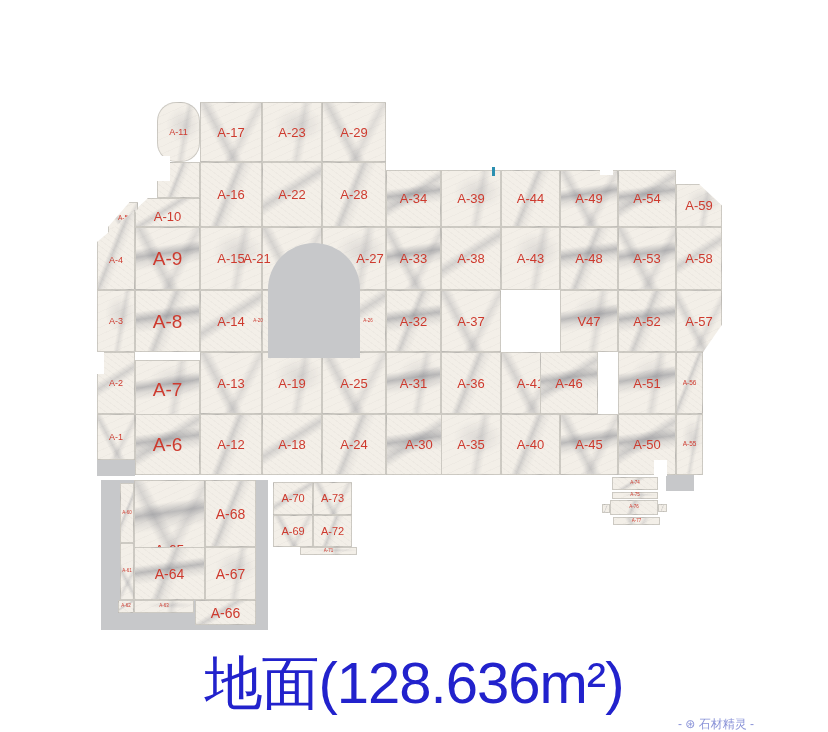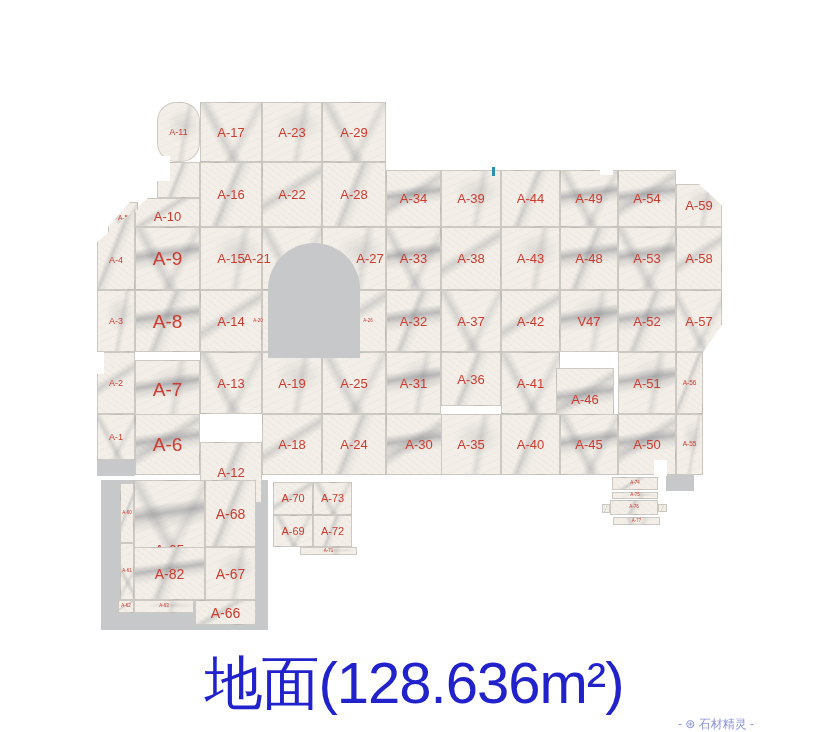--- a/index.html
+++ b/index.html
@@ -151,23 +151,20 @@
     </div>
     <div class="tile v2 s-xxs" style="left: 322px; top: 290px; width: 64px; height: 62px;">
       <span class="tl" style="transform: translate(14px, 0px);">A-26</span>
     </div>
     <div class="tile v0 s-md strong" style="left: 386px; top: 290px; width: 55px; height: 62px;">
       <span class="tl">A-32</span>
     </div>
     <div class="tile v1 s-md" style="left: 441px; top: 290px; width: 60px; height: 62px;">
       <span class="tl">A-37</span>
     </div>
-    <div class="tile v2 s-md" style="left: 501px; top: 290px; width: 59px; height: 62px;">
-      <span class="tl">A-42</span>
-    </div>
     <div class="tile v3 s-md strong" style="left: 560px; top: 290px; width: 58px; height: 62px;">
       <span class="tl">V47</span>
     </div>
     <div class="tile v0 s-md strong" style="left: 618px; top: 290px; width: 58px; height: 62px;">
       <span class="tl">A-52</span>
     </div>
     <div class="tile v1 s-md clip-br" style="left: 676px; top: 290px; width: 46px; height: 62px;">
       <span class="tl">A-57</span>
     </div>
     <div class="tile v2 s-sm" style="left: 97px; top: 352px; width: 38px; height: 62px;">
@@ -181,42 +178,42 @@
     </div>
     <div class="tile v3 s-md" style="left: 262px; top: 352px; width: 60px; height: 62px;">
       <span class="tl">A-19</span>
     </div>
     <div class="tile v1 s-md" style="left: 322px; top: 352px; width: 64px; height: 62px;">
       <span class="tl">A-25</span>
     </div>
     <div class="tile v3 s-md strong" style="left: 386px; top: 352px; width: 55px; height: 62px;">
       <span class="tl">A-31</span>
     </div>
-    <div class="tile v0 s-md" style="left: 441px; top: 352px; width: 60px; height: 54px;">
+    <div class="tile v0 s-md" style="left: 441px; top: 352px; width: 60px; height: 62px;">
       <span class="tl">A-36</span>
     </div>
     <div class="tile v1 s-md" style="left: 501px; top: 352px; width: 59px; height: 62px;">
       <span class="tl">A-41</span>
     </div>
-    <div class="tile v2 s-md strong" style="left: 556px; top: 352px; width: 58px; height: 62px; margin-top: 16px;">
+    <div class="tile v2 s-md strong" style="left: 540px; top: 352px; width: 58px; height: 62px;">
       <span class="tl">A-46</span>
     </div>
     <div class="tile v3 s-md strong" style="left: 618px; top: 352px; width: 58px; height: 62px;">
       <span class="tl">A-51</span>
     </div>
     <div class="tile v0 s-xs" style="left: 676px; top: 352px; width: 27px; height: 62px;">
       <span class="tl">A-56</span>
     </div>
     <div class="tile v1 s-sm" style="left: 97px; top: 414px; width: 38px; height: 46px;">
       <span class="tl">A-1</span>
     </div>
     <div class="tile v2 s-xl strong" style="left: 135px; top: 414px; width: 65px; height: 61px; justify-content: center;">
       <span class="tl">A-6</span>
     </div>
-    <div class="tile v0 s-md" style="left: 200px; top: 414px; width: 62px; height: 61px; margin-top: 28px;">
+    <div class="tile v0 s-md" style="left: 200px; top: 414px; width: 62px; height: 61px;">
       <span class="tl">A-12</span>
     </div>
     <div class="tile v2 s-md" style="left: 262px; top: 414px; width: 60px; height: 61px;">
       <span class="tl">A-18</span>
     </div>
     <div class="tile v0 s-md" style="left: 322px; top: 414px; width: 64px; height: 61px;">
       <span class="tl">A-24</span>
     </div>
     <div class="tile v2 s-md strong" style="left: 386px; top: 414px; width: 66px; height: 61px;">
       <span class="tl">A-30</span>
@@ -242,21 +239,21 @@
     <div class="tile v1 s-xxs" style="left: 120px; top: 543px; width: 14px; height: 57px;">
       <span class="tl">A-61</span>
     </div>
     <div class="tile v1 s-lg strong" style="left: 134px; top: 480px; width: 71px; height: 78px; align-items: flex-end;">
       <span class="tl">A-65</span>
     </div>
     <div class="tile v0 s-lg" style="left: 205px; top: 480px; width: 51px; height: 67px;">
       <span class="tl">A-68</span>
     </div>
     <div class="tile v0 s-lg strong" style="left: 134px; top: 547px; width: 71px; height: 53px;">
-      <span class="tl">A-82</span>
+      <span class="tl">A-64</span>
     </div>
     <div class="tile v3 s-lg" style="left: 205px; top: 547px; width: 51px; height: 53px;">
       <span class="tl">A-67</span>
     </div>
     <div class="tile v2 s-lg" style="left: 195px; top: 600px; width: 61px; height: 25px;">
       <span class="tl">A-66</span>
     </div>
     <div class="tile v3 s-xxs" style="left: 134px; top: 600px; width: 60px; height: 13px;">
       <span class="tl">A-63</span>
     </div>

